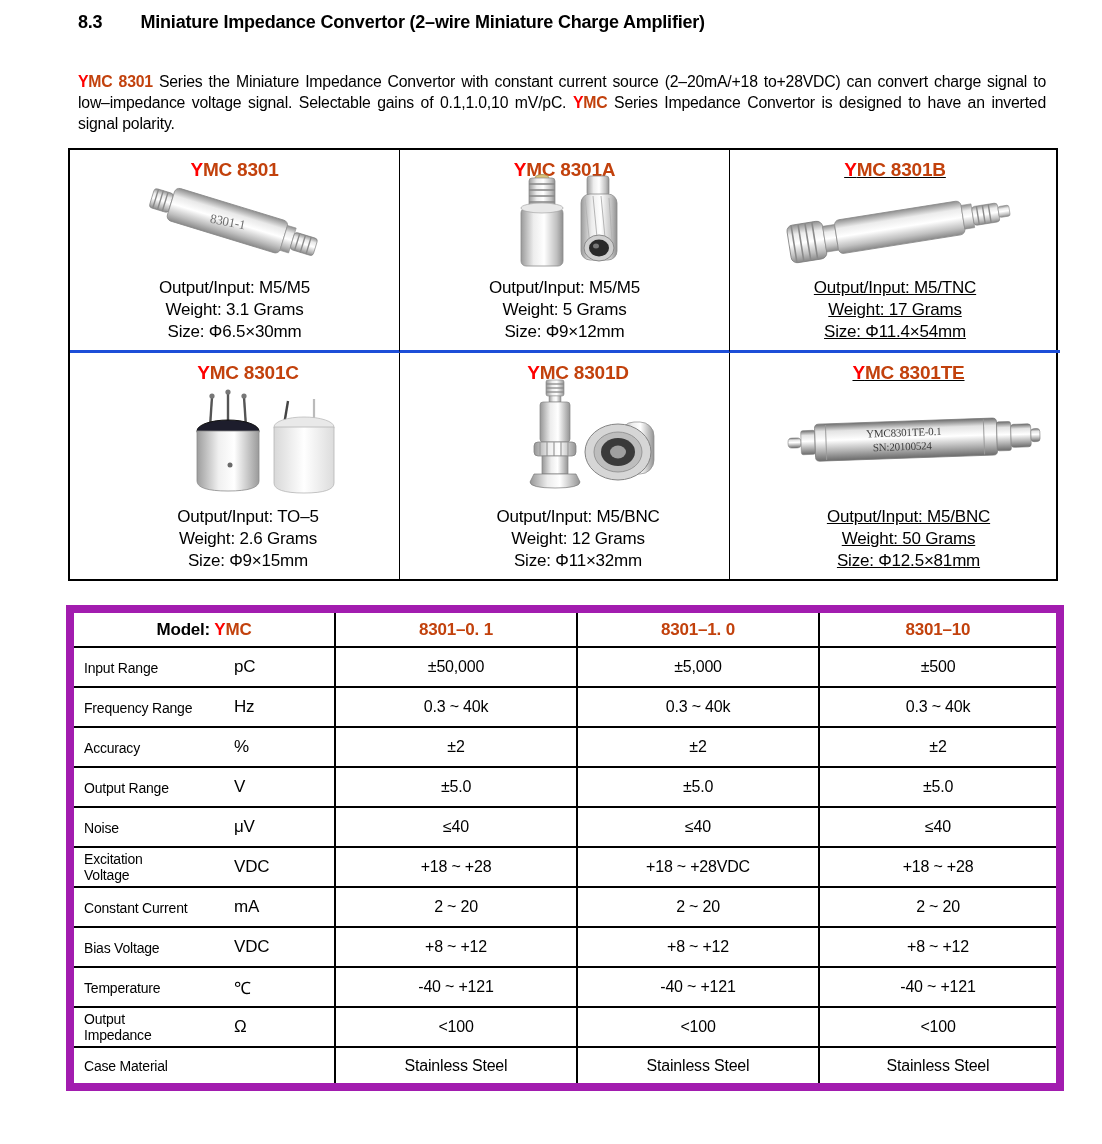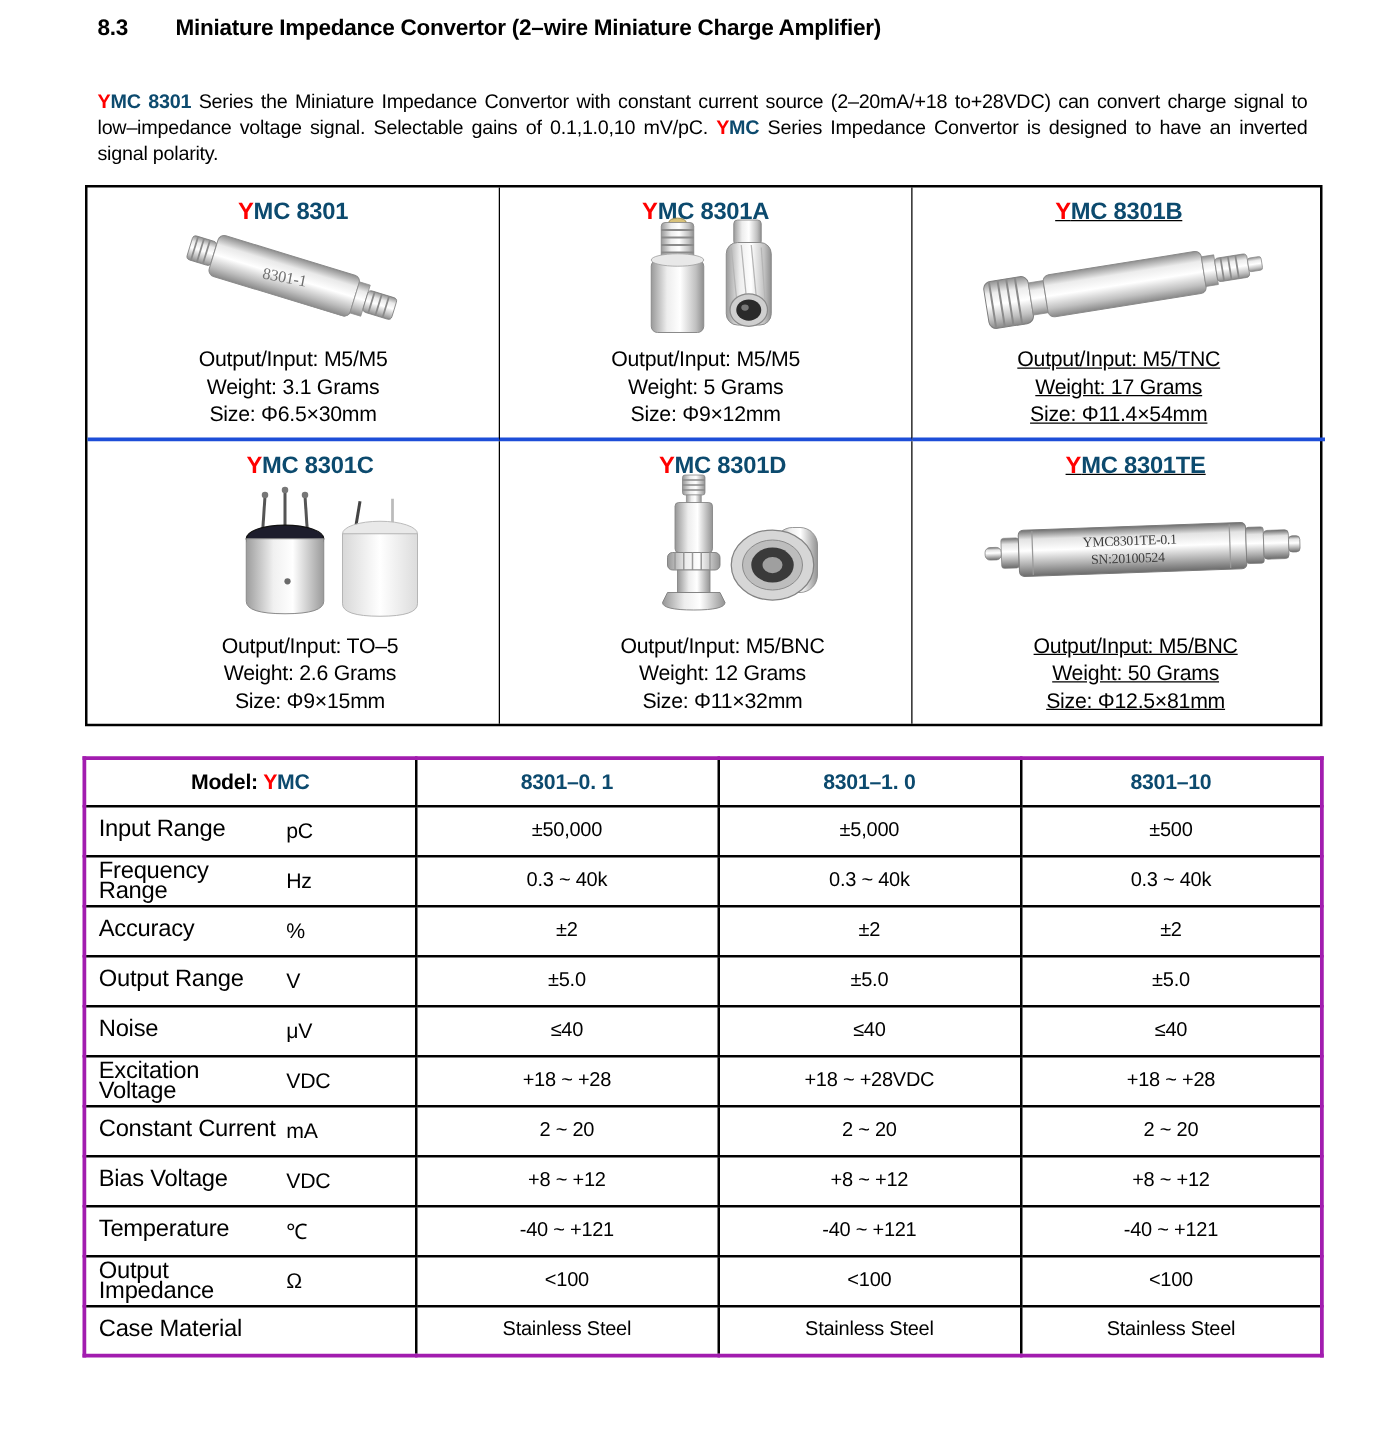--- a/index.html
+++ b/index.html
@@ -1,21 +1,21 @@
 <!DOCTYPE html>
 <html><head>
 <meta charset="utf-8">
 <style>
   html,body{margin:0;padding:0;background:#ffffff;}
   .page{
     position:relative;width:1102px;height:1144px;background:#fff;
     font-family:"Liberation Sans", sans-serif;color:#000;letter-spacing:-0.2px;
   }
   .red{color:#ff0000;}
-  .blue{color:#0c4a6e;}
+  .blue{color:#c2410c;}
 
   
   .heading{position:absolute;left:78px;top:12px;font-size:18px;font-weight:bold;white-space:nowrap;}
   .heading .num{display:inline-block;margin-right:38px;}
 
   
   .intro{position:absolute;left:78px;top:55px;width:968px;font-size:15.8px;line-height:21px;text-align:justify;}
   .intro b{font-weight:bold;}
 
   
@@ -29,27 +29,27 @@
   .pcell:nth-child(n+4){border-bottom:none;padding-left:27px;}
   .ptitle{font-size:19px;font-weight:bold;margin-top:9px;line-height:22px;}
   .pimg{flex:1 1 auto;width:100%;display:flex;align-items:center;justify-content:center;min-height:0;}
   .pimg svg{display:block;}
   .plines{margin-bottom:7px;text-align:center;margin-top:12px;}
   .pline{font-size:17px;line-height:22px;}
 
   
   table.spec{
     position:absolute;left:66px;top:605px;width:990px;border-collapse:collapse;
-    border:3px solid #a21caf;table-layout:fixed;
+    border:8px solid #a21caf;table-layout:fixed;
   }
   table.spec td,table.spec th{border:2px solid #000;padding:0;height:40px;box-sizing:border-box;}
   table.spec tr.hdr th{height:38px;font-size:17px;font-weight:bold;text-align:center;vertical-align:middle;}
   th.model-cell{font-size:17px;}
   td.label-cell{position:relative;vertical-align:middle;}
-  .rlabel{display:inline-block;margin-left:10px;font-size:19px;line-height:16px;white-space:pre-line;max-width:145px;vertical-align:middle;}
+  .rlabel{display:inline-block;margin-left:10px;font-size:14px;line-height:16px;white-space:pre-line;max-width:145px;vertical-align:middle;}
   .runit{position:absolute;left:160px;top:50%;transform:translateY(-50%);font-size:17px;}
   td.vcell{text-align:center;vertical-align:middle;font-size:16px;}
 
   .eng{font-family:"Liberation Serif", serif;}
 </style>
 </head>
 <body>
 
 <div class="page">
 

